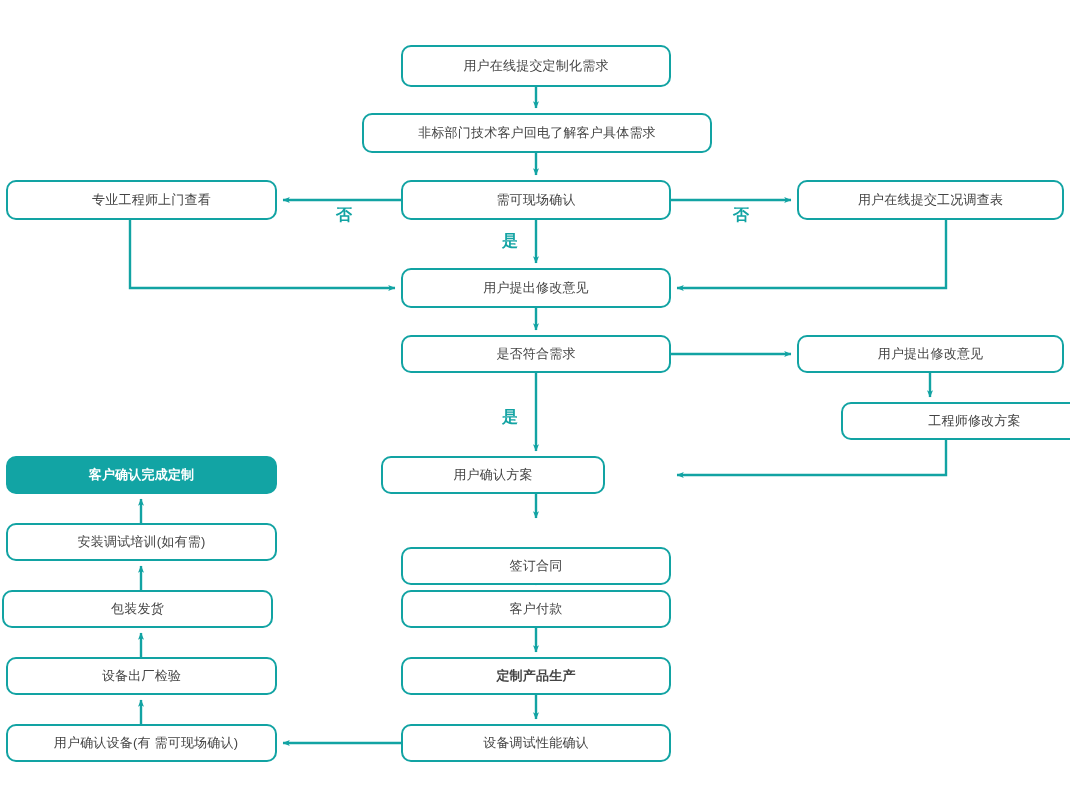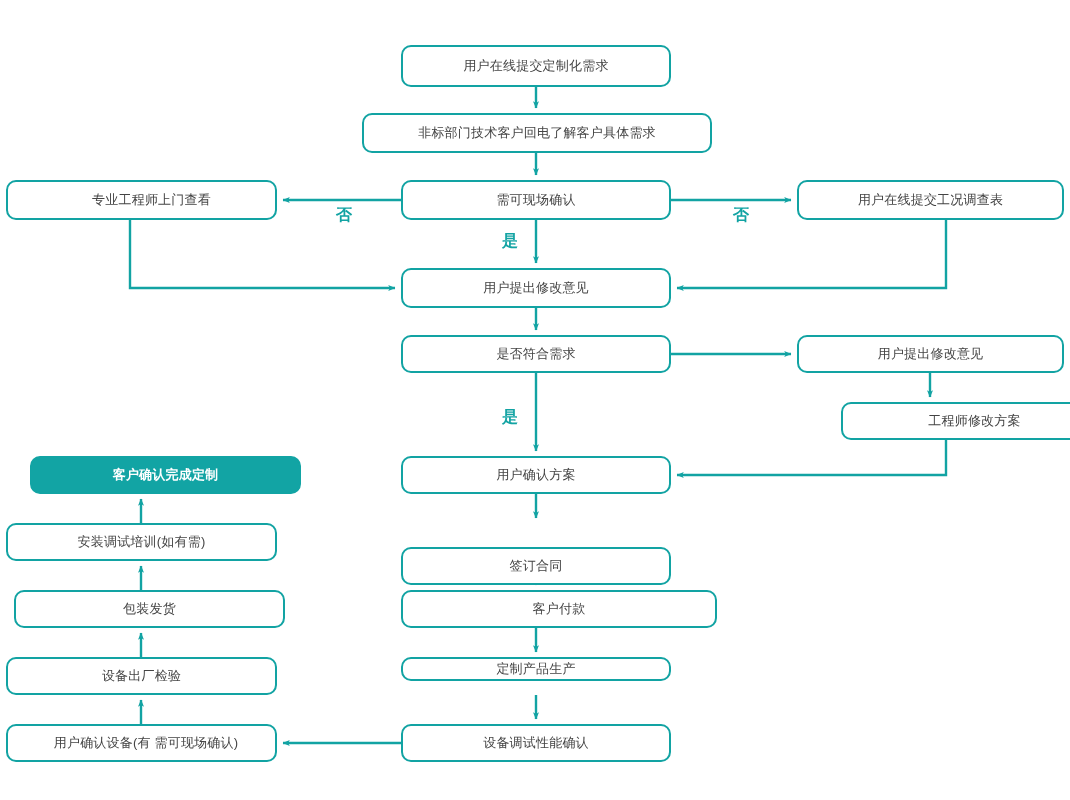--- a/index.html
+++ b/index.html
@@ -41,21 +41,20 @@
     line-height: 1.2;
     letter-spacing: 0.2px;
     white-space: nowrap;
     z-index: 2;
   }
   .node.filled {
     background: #12a4a4;
     border-color: #12a4a4;
     color: #ffffff;
     font-weight: bold;
-    margin-left: 24px;
   }
   .edge-label {
     position: absolute;
     color: #12a3a3;
     font-size: 16px;
     font-weight: bold;
     line-height: 1;
     z-index: 3;
     white-space: nowrap;
   }
@@ -119,28 +118,28 @@
 
   <div class="node" style="left:401px; top:45px;  width:270px; height:42px;">用户在线提交定制化需求</div>
   <div class="node" style="left:362px; top:113px; width:350px; height:40px;">非标部门技术客户回电了解客户具体需求</div>
   <div class="node" style="left:401px; top:180px; width:270px; height:40px;">需可现场确认</div>
   <div class="node" style="left:6px;   top:180px; width:271px; height:40px;padding-left:20px;">专业工程师上门查看</div>
   <div class="node" style="left:797px; top:180px; width:267px; height:40px;">用户在线提交工况调查表</div>
   <div class="node" style="left:401px; top:268px; width:270px; height:40px;">用户提出修改意见</div>
   <div class="node" style="left:401px; top:335px; width:270px; height:38px;">是否符合需求</div>
   <div class="node" style="left:797px; top:335px; width:267px; height:38px;">用户提出修改意见</div>
   <div class="node" style="left:841px; top:402px; width:267px; height:38px;">工程师修改方案</div>
-  <div class="node" style="left:401px; top:456px; width:270px; height:38px;">用户确认方案</div>
+  <div class="node" style="left:381px; top:456px; width:224px; height:38px;">用户确认方案</div>
   <div class="node" style="left:401px; top:523px; width:270px; height:38px;margin-top:24px;">签订合同</div>
-  <div class="node" style="left:401px; top:590px; width:316px; height:38px;">客户付款</div>
-  <div class="node" style="left:401px; top:657px; width:270px; height:24px;">定制产品生产</div>
+  <div class="node" style="left:401px; top:590px; width:270px; height:38px;">客户付款</div>
+  <div class="node" style="left:401px; top:657px; width:270px; height:38px;font-weight:bold;">定制产品生产</div>
   <div class="node" style="left:401px; top:724px; width:270px; height:38px;">设备调试性能确认</div>
   <div class="node" style="left:6px;   top:724px; width:271px; height:38px;padding-left:9px;">用户确认设备(有 需可现场确认)</div>
   <div class="node" style="left:6px;   top:657px; width:271px; height:38px;">设备出厂检验</div>
-  <div class="node" style="left:14px;   top:590px; width:271px; height:38px;text-align:right;">包装发货</div>
+  <div class="node" style="left:2px;   top:590px; width:271px; height:38px;text-align:right;">包装发货</div>
   <div class="node" style="left:6px;   top:523px; width:271px; height:38px;">安装调试培训(如有需)</div>
   <div class="node filled" style="left:6px;   top:456px; width:271px; height:38px;">客户确认完成定制</div>
 
   <div class="edge-label" style="left:336px; top:207px;">否</div>
   <div class="edge-label" style="left:733px; top:207px;">否</div>
   <div class="edge-label" style="left:502px; top:233px;">是</div>
   <div class="edge-label" style="left:502px; top:409px;">是</div>
 
 </div>
 

